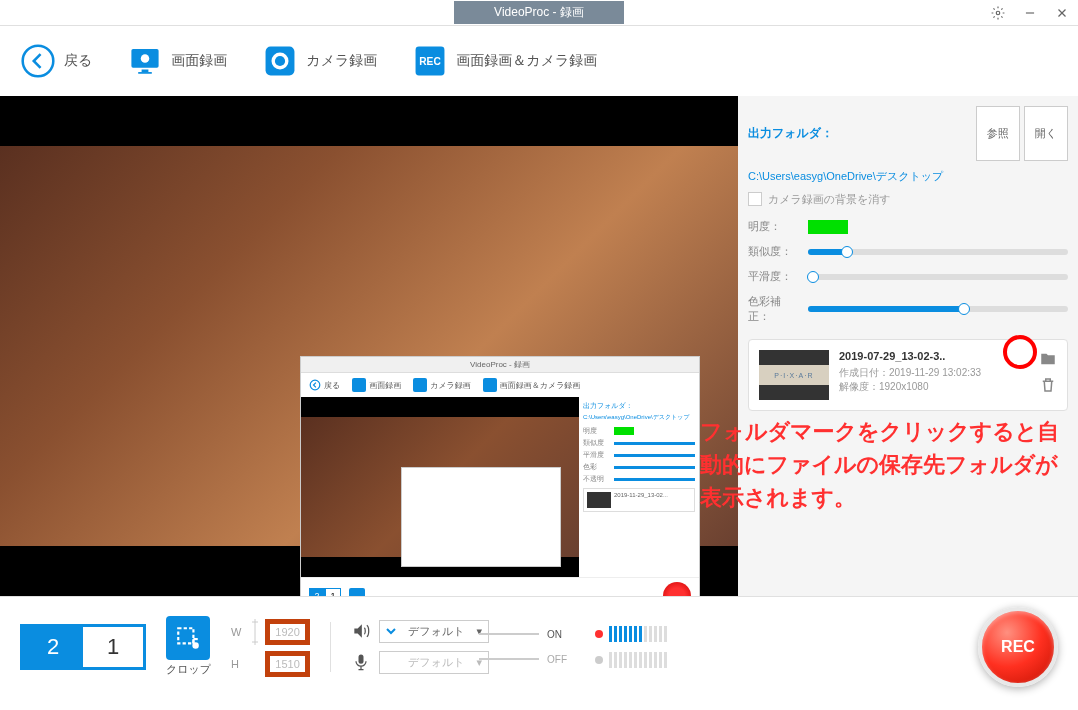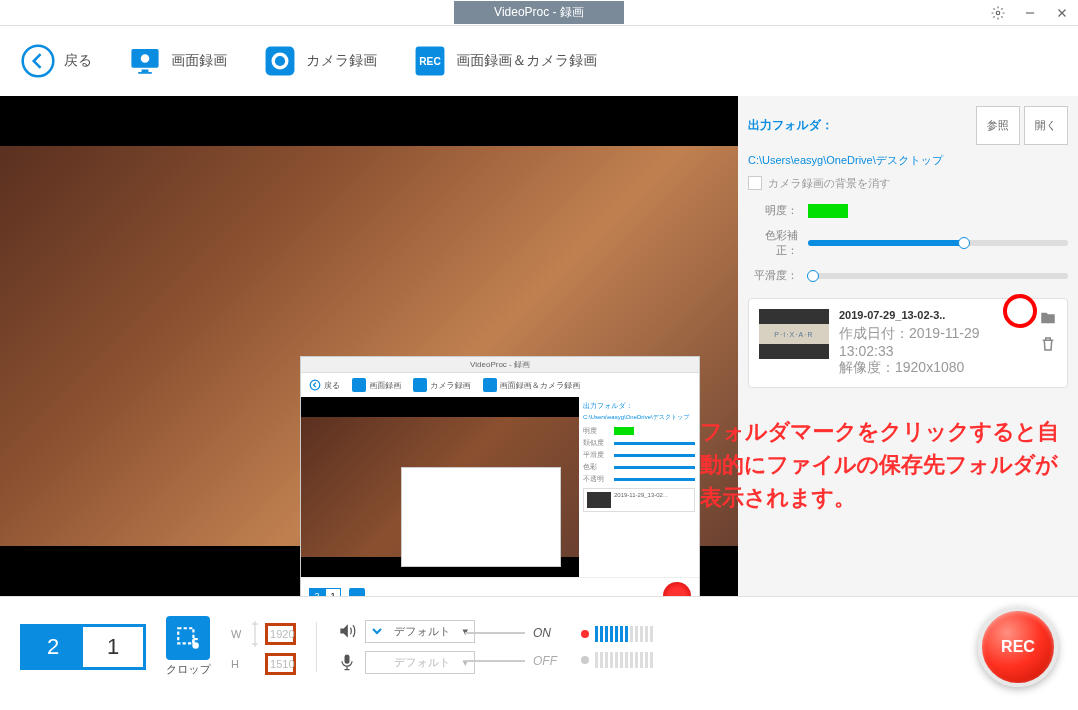--- a/index.html
+++ b/index.html
@@ -39,66 +39,66 @@
 .nested-bottom { height: 36px; background: #fff; border-top: 1px solid #eee; display: flex; align-items: center; padding: 0 8px; gap: 8px; }
 .nested-monitors { display: flex; }
 .nested-mon { width: 16px; height: 16px; border: 1px solid #0a8de0; font-size: 9px; display: flex; align-items: center; justify-content: center; }
 .nested-mon.active { background: #0a8de0; color: #fff; }
 .nested-rec { width: 28px; height: 28px; border-radius: 50%; background: radial-gradient(circle, #ff3030 40%, #cc0000 100%); margin-left: auto; }
 
 
 .sidebar { width: 340px; background: #f5f5f5; padding: 10px; overflow-y: auto; position: relative; }
 .output-header { display: flex; align-items: center; margin-bottom: 8px; }
 .output-label { font-size: 12px; color: #0a8de0; font-weight: bold; flex: 1; }
-.output-btn { font-size: 11px; color: #666; padding: 11px 10px; border: 1px solid #ccc; background: #fff; cursor: pointer; margin-left: 4px; }
+.output-btn { font-size: 11px; color: #666; padding: 19px 10px; border: 1px solid #ccc; background: #fff; cursor: pointer; margin-left: 4px; }
 .output-path { font-size: 11px; color: #0a8de0; margin-bottom: 8px; }
 .checkbox-row { display: flex; align-items: flex-start; gap: 6px; margin-bottom: 12px; font-size: 11px; color: #999; }
 .checkbox { width: 14px; height: 14px; border: 1px solid #ccc; background: #fff; }
 
 .slider-row { display: flex; align-items: center; gap: 10px; margin-bottom: 10px; font-size: 11px; }
-.slider-label { color: #888; width: 50px; text-align: right; }
+.slider-label { color: #888; width: 50px; }
 .slider-track { flex: 1; height: 6px; background: #ddd; position: relative; border-radius: 3px; }
 .slider-fill { position: absolute; left: 0; top: 0; bottom: 0; background: #0a8de0; border-radius: 3px; }
 .slider-thumb { position: absolute; top: -3px; width: 12px; height: 12px; background: #fff; border: 1px solid #0a8de0; border-radius: 50%; transform: translateX(-50%); }
 .slider-swatch { width: 40px; height: 14px; background: #00e000; }
 
 .file-card { background: #fff; border: 1px solid #e0e0e0; border-radius: 4px; padding: 10px; margin-top: 15px; display: flex; gap: 10px; position: relative; }
 .file-thumb { width: 70px; height: 50px; background: linear-gradient(#333 0%, #333 30%, #d8d0c0 30%, #d8d0c0 70%, #333 70%); position: relative; }
 .file-thumb-text { position: absolute; top: 50%; left: 50%; transform: translate(-50%, -50%); font-size: 7px; color: #5a7a9a; letter-spacing: 1px; }
 .file-info { flex: 1; font-size: 11px; }
 .file-name { font-weight: bold; color: #333; margin-bottom: 4px; }
-.file-meta { color: #999; font-size: 14px; }
+.file-meta { color: #999; font-size: 10px; }
 .file-folder { width: 18px; height: 18px; cursor: pointer; }
 .file-delete { width: 18px; height: 18px; cursor: pointer; margin-top: 8px; }
 .highlight-circle { position: absolute; top: -5px; right: 30px; width: 34px; height: 34px; border: 4px solid #ff0000; border-radius: 50%; pointer-events: none; }
 
 .annotation { position: absolute; top: 415px; left: 700px; font-size: 22px; color: #ff3030; font-weight: bold; line-height: 1.5; z-index: 100; pointer-events: none; width: 370px; }
 
 
 .bottom { height: 100px; background: #fff; border-top: 1px solid #e0e0e0; display: flex; align-items: center; padding: 0 20px; gap: 20px; }
 .monitor-select { display: flex; border: 3px solid #0a8de0; }
 .monitor-btn { width: 60px; height: 40px; display: flex; align-items: center; justify-content: center; font-size: 22px; cursor: pointer; }
 .monitor-btn.active { background: #0a8de0; color: #fff; }
 .monitor-btn:not(.active) { background: #fff; color: #333; }
 .crop-icon { width: 44px; height: 44px; background: #0a8de0; border-radius: 4px; display: flex; align-items: center; justify-content: center; }
 .crop-label { font-size: 11px; color: #555; display: block; margin-top: 2px; }
 
 .dim-group { display: flex; flex-direction: column; gap: 4px; }
 .dim-row { display: flex; align-items: center; gap: 4px; font-size: 11px; color: #999; }
 .dim-label { width: 14px; }
 .dim-link { width: 12px; }
-.dim-value { width: 31px; text-align: center; border: 3px solid #c2410c; padding: 2px; color: #bbb; }
+.dim-value { width: 45px; text-align: center; border: 5px solid #c2410c; padding: 2px; color: #bbb; }
 
 .divider { width: 1px; height: 50px; background: #e0e0e0; }
 
 .audio-group { display: flex; flex-direction: column; gap: 8px; }
 .audio-row { display: flex; align-items: center; gap: 8px; }
 .audio-icon { width: 20px; height: 20px; color: #555; }
 .audio-select { width: 110px; padding: 3px 6px; border: 1px solid #ccc; font-size: 11px; color: #666; background: #fff; display: flex; align-items: center; justify-content: space-between; cursor: pointer; }
-.audio-toggle { font-size: 12px; color: #aaa; width: 28px; font-style: italic; }
+.audio-toggle { font-size: 10px; color: #aaa; width: 28px; }
 .audio-toggle.on { color: #555; }
 
 .vu-group { display: flex; flex-direction: column; gap: 10px; }
 .vu-row { display: flex; align-items: center; gap: 6px; }
 .vu-dot { width: 8px; height: 8px; border-radius: 50%; }
 .vu-dot.red { background: #ff3030; }
 .vu-dot.gray { background: #ccc; }
 .vu-meter { display: flex; gap: 2px; }
 .vu-bar { width: 3px; height: 16px; background: #ddd; }
 .vu-bar.on { background: #0a8de0; }
@@ -257,31 +257,38 @@
     <div class="checkbox-row">
       <div class="checkbox"></div>
       <span>カメラ録画の背景を消す</span>
     </div>
 
     <div class="slider-row">
       <span class="slider-label">明度：</span>
       <div class="slider-swatch"></div>
     </div>
     <div class="slider-row">
-      <span class="slider-label">色彩補正：</span>
+      <span class="slider-label">類似度：</span>
       <div class="slider-track">
-          <div class="slider-fill" style="width:60%"></div>
-          <div class="slider-thumb" style="left:60%"></div>
+          <div class="slider-fill" style="width:15%"></div>
+          <div class="slider-thumb" style="left:15%"></div>
         </div>
     </div>
     <div class="slider-row">
       <span class="slider-label">平滑度：</span>
       <div class="slider-track">
           <div class="slider-fill" style="width:2%"></div>
           <div class="slider-thumb" style="left:2%"></div>
+        </div>
+    </div>
+    <div class="slider-row">
+      <span class="slider-label">色彩補正：</span>
+      <div class="slider-track">
+          <div class="slider-fill" style="width:60%"></div>
+          <div class="slider-thumb" style="left:60%"></div>
         </div>
     </div>
 
     <div class="file-card">
       <div class="file-thumb">
         <span class="file-thumb-text">P·I·X·A·R</span>
       </div>
       <div class="file-info">
         <div class="file-name">2019-07-29_13-02-3..</div>
         <div class="file-meta"><span>作成日付：</span><span>2019-11-29 13:02:33</span></div>

